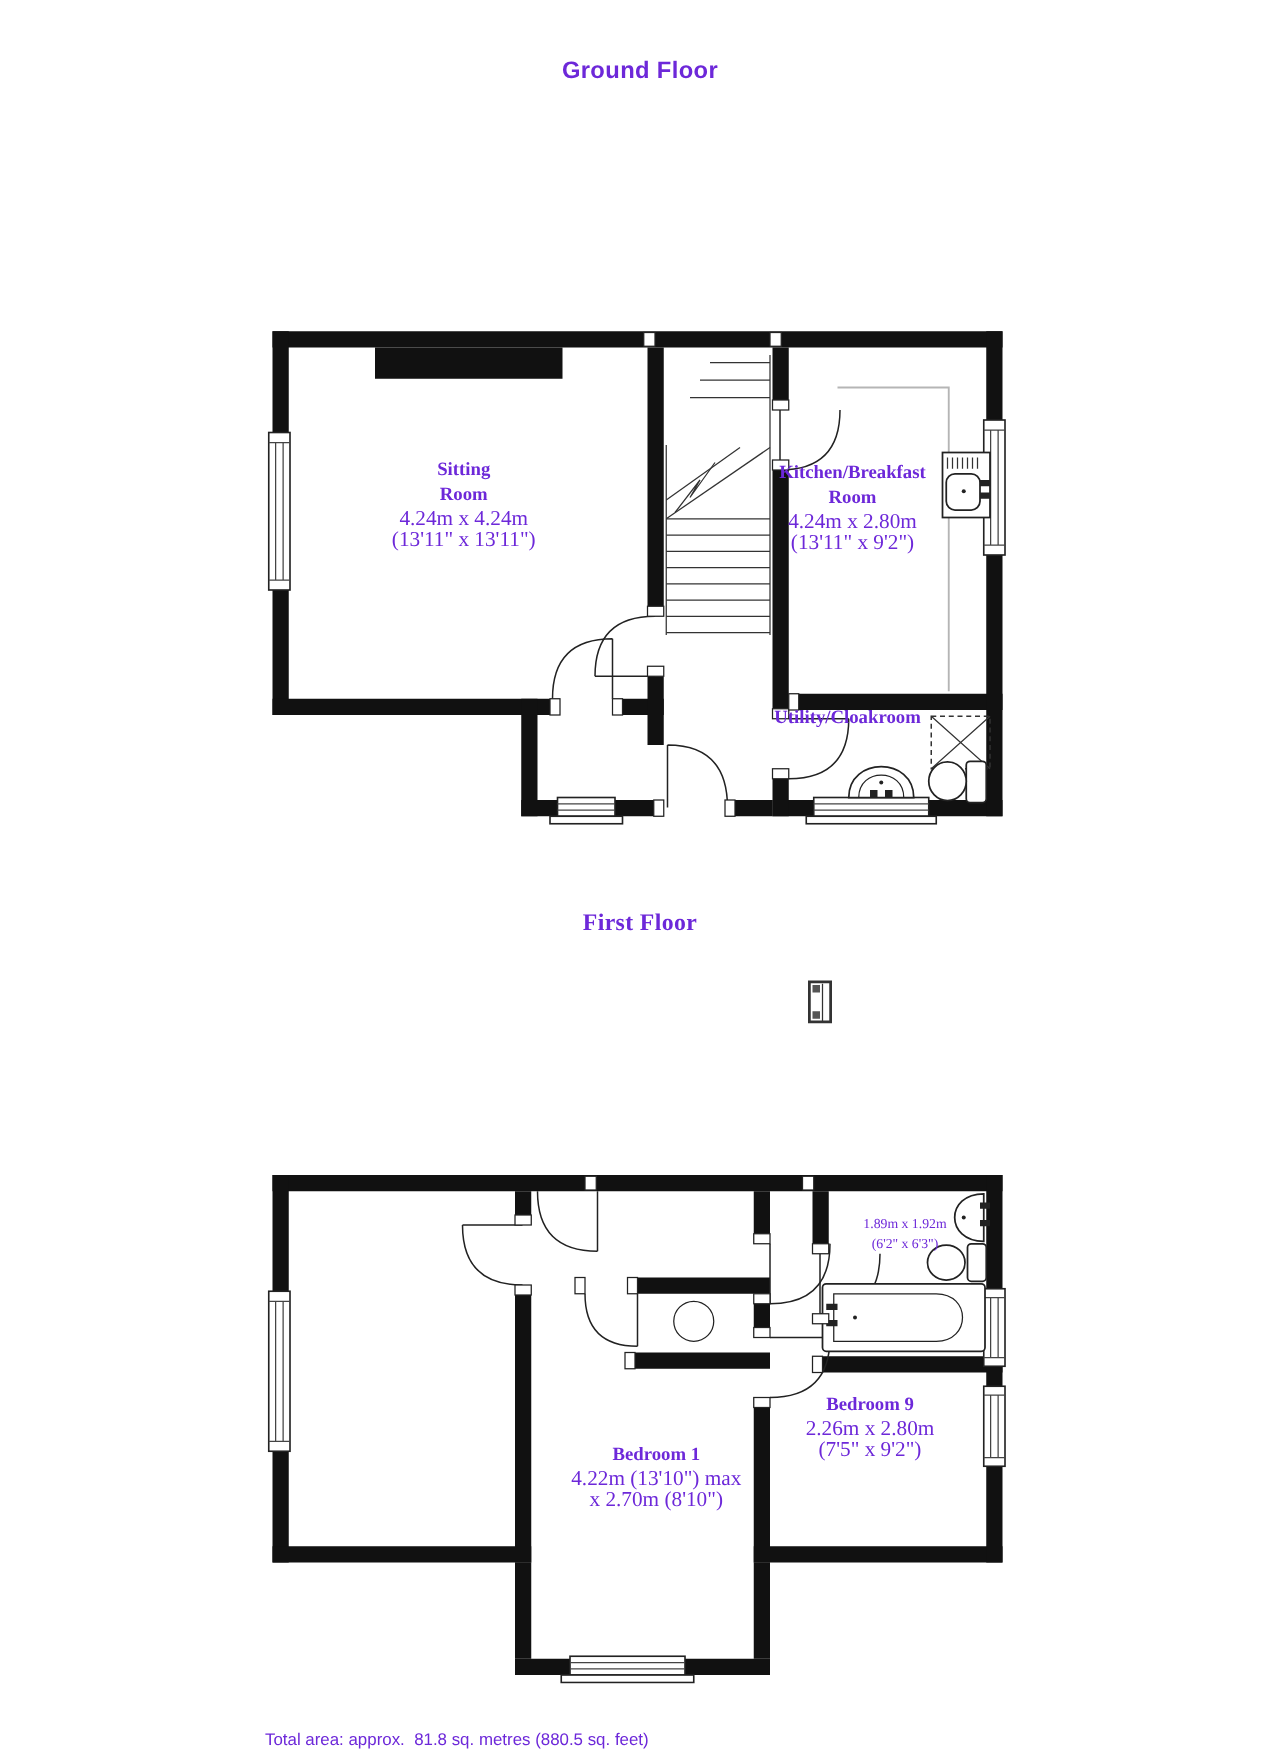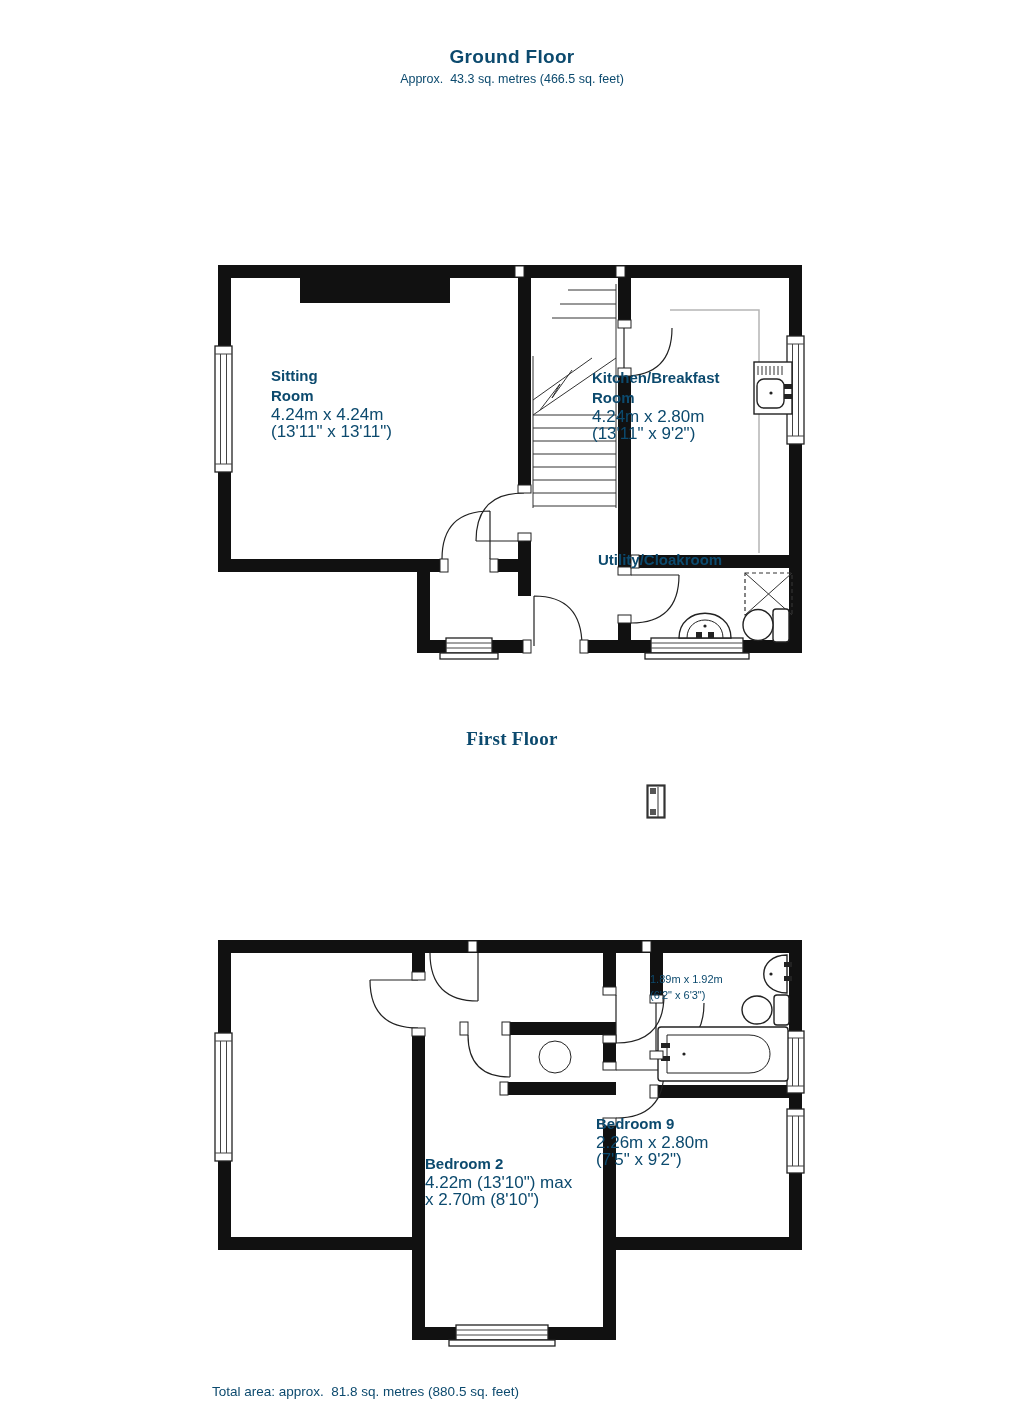--- a/index.html
+++ b/index.html
@@ -1,21 +1,21 @@
 <!DOCTYPE html>
 <html><head>
 <meta charset="utf-8">
 <style>
   html,body{margin:0;padding:0;background:#ffffff;}
   .page{position:relative;width:1024px;height:1408px;background:#ffffff;overflow:hidden;
-        font-family:"Liberation Sans", sans-serif;color:#0c4a6e;}
+        font-family:"Liberation Sans", sans-serif;color:#6d28d9;}
   .hdr{position:absolute;left:212px;width:600px;text-align:center;}
   .hdr .t{font-size:19px;font-weight:bold;letter-spacing:.3px;}
   .hdr .s{font-size:12.5px;margin-top:4px;white-space:pre-wrap;}
-  .roomlabel{position:absolute;line-height:17px;}
+  .roomlabel{position:absolute;text-align:center;line-height:17px;font-family:Liberation Serif, serif;}
   .roomlabel .nm{font-size:15px;font-weight:bold;line-height:20px;}
   .roomlabel .dm{font-size:17px;line-height:17px;}
   .roomlabel.small .dm{font-size:11px;line-height:16px;}
   .footer{position:absolute;left:212px;width:600px;text-align:left;font-size:13.5px;white-space:pre-wrap;}
   svg{position:absolute;}
   .wall{fill:#111;stroke:none;}
   .frame{fill:#fff;stroke:#222;stroke-width:1;}
   .win{fill:#fff;stroke:#222;stroke-width:1.3;}
   .winline{stroke:#444;stroke-width:1;fill:none;}
   .door{stroke:#222;stroke-width:1.2;fill:none;}
@@ -27,21 +27,20 @@
   .dash{fill:none;stroke:#333;stroke-width:1.2;stroke-dasharray:4 3;}
   .thin{stroke:#333;stroke-width:1;fill:none;}
 </style>
 </head>
 <body>
 
 <div class="page">
 
   <div class="hdr" style="top:46px;">
     <div class="t">Ground Floor</div>
-    <div class="s">Approx.  43.3 sq. metres (466.5 sq. feet)</div>
   </div>
 
   <svg width="600" height="412" viewBox="0 0 600 412" style="left:212px;top:260px;">
     <g transform="translate(6,0)">
 
       <g>
         <rect class="wall" x="0" y="5" width="584" height="13"></rect>
         <rect class="wall" x="82" y="18" width="150" height="25"></rect>
         <rect class="wall" x="0" y="5" width="13" height="307"></rect>
         <rect class="wall" x="0" y="299" width="230" height="13"></rect>
@@ -154,21 +153,21 @@
     <div class="nm">Room</div>
     <div class="dm">4.24m x 4.24m</div>
     <div class="dm">(13'11" x 13'11")</div>
   </div>
   <div class="roomlabel" style="left:592px;top:368px;width:180px;">
     <div class="nm">Kitchen/Breakfast</div>
     <div class="nm">Room</div>
     <div class="dm">4.24m x 2.80m</div>
     <div class="dm">(13'11" x 9'2")</div>
   </div>
-  <div class="roomlabel" style="left:598px;top:550px;width:160px;">
+  <div class="roomlabel" style="left:598px;top:564px;width:160px;">
     <div class="nm">Utility/Cloakroom</div>
   </div>
 
   <div class="hdr" style="top:728px;font-family:Liberation Serif, serif;">
     <div class="t">First Floor</div>
   </div>
 
   <svg width="22" height="36" viewBox="0 0 22 36" style="left:646px;top:784px;">
     <rect x="1.5" y="1.5" width="17" height="32" fill="#fff" stroke="#333" stroke-width="2.2"></rect>
     <path d="M12,3 V33" stroke="#333" stroke-width="1" fill="none"></path>
@@ -259,21 +258,21 @@
         <rect class="frame" x="432" y="60" width="13" height="8"></rect>
         <rect class="frame" x="432" y="116" width="13" height="8"></rect>
         <rect class="frame" x="432" y="150" width="8" height="13"></rect>
         <rect class="frame" x="250" y="6" width="9" height="11"></rect>
         <rect class="frame" x="424" y="6" width="9" height="11"></rect>
       </g>
     </g>
   </svg>
 
   <div class="roomlabel" style="left:425px;top:1154px;width:200px;">
-    <div class="nm">Bedroom 2</div>
+    <div class="nm">Bedroom 1</div>
     <div class="dm">4.22m (13'10") max</div>
     <div class="dm">x 2.70m (8'10")</div>
   </div>
   <div class="roomlabel" style="left:596px;top:1114px;width:200px;">
     <div class="nm">Bedroom 9</div>
     <div class="dm">2.26m x 2.80m</div>
     <div class="dm">(7'5" x 9'2")</div>
   </div>
   <div class="roomlabel small" style="left:650px;top:971px;width:148px;">
     <div class="dm">1.89m x 1.92m</div>

